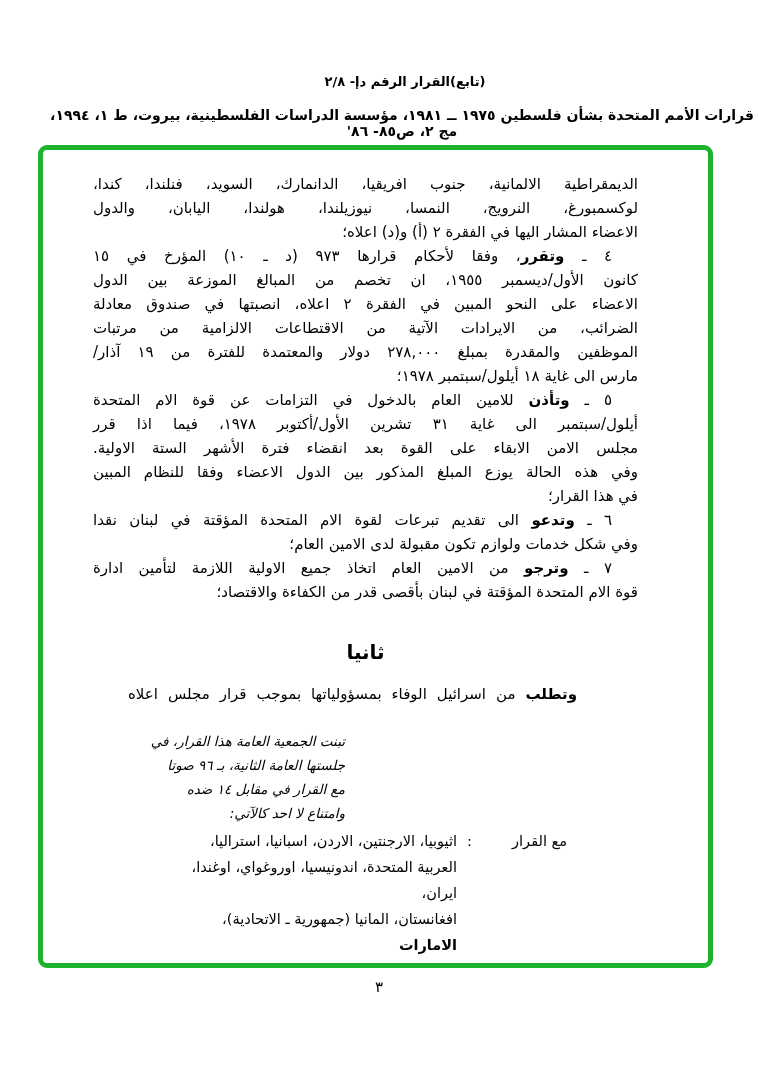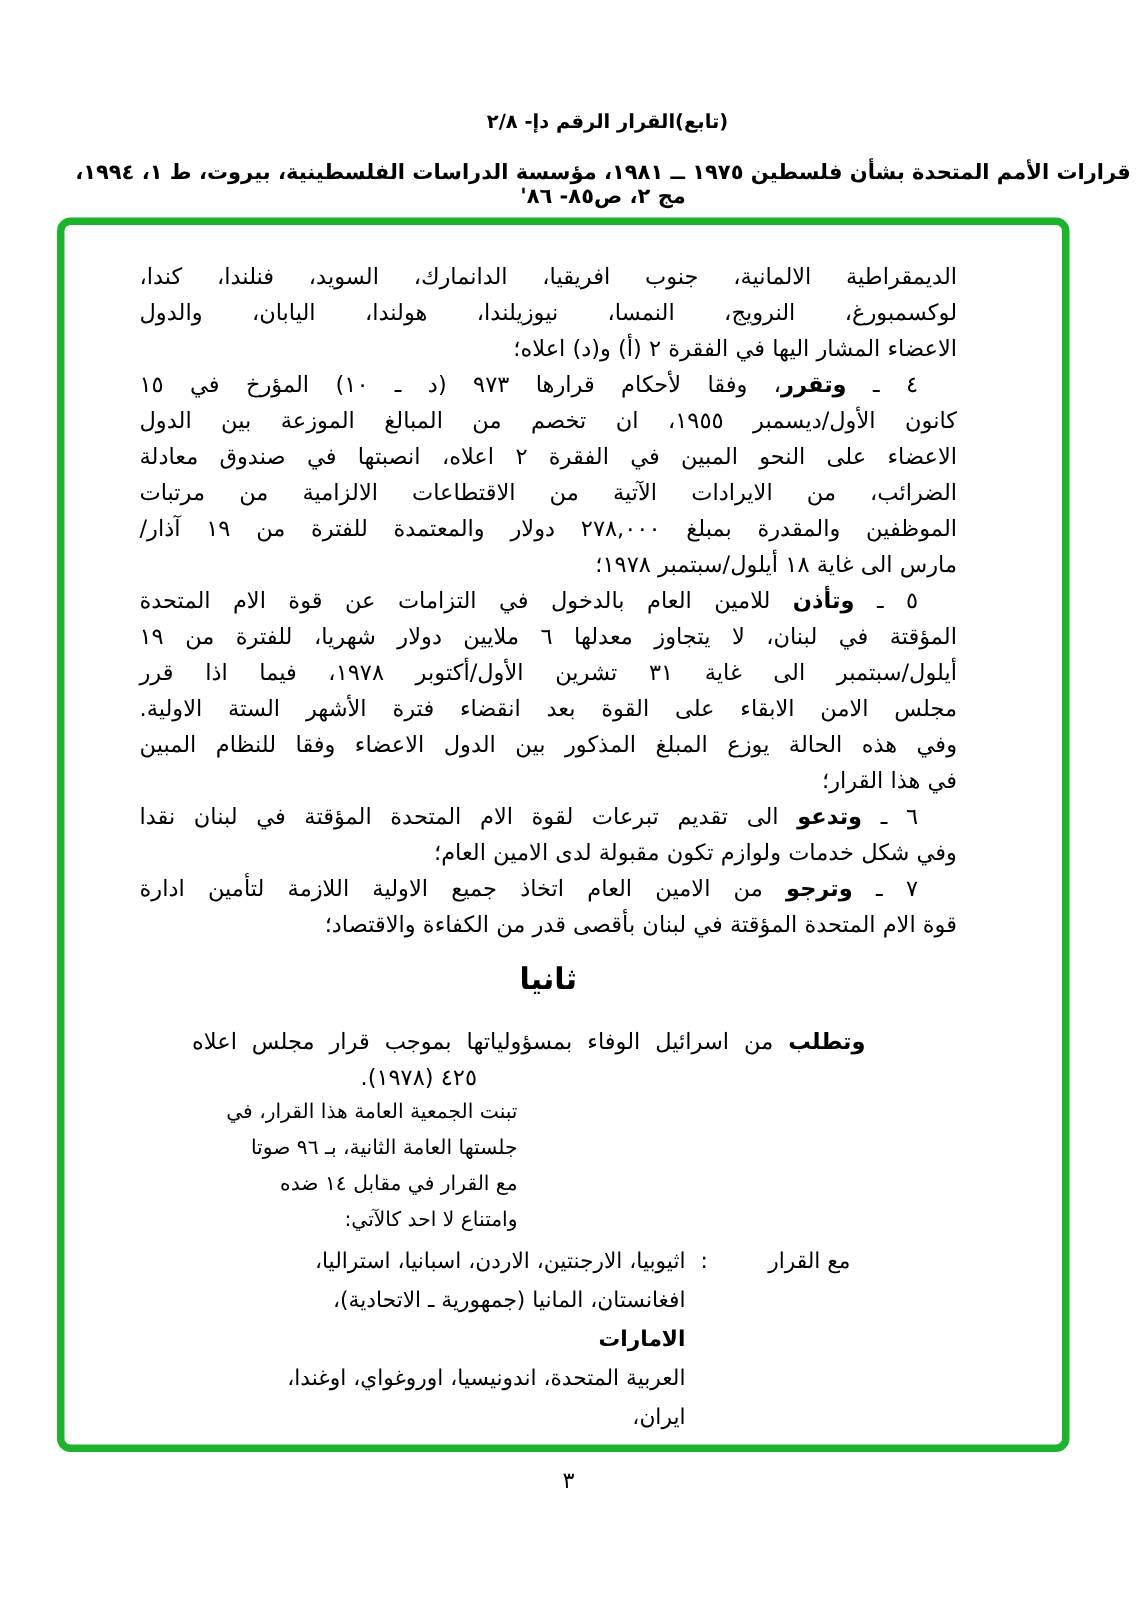--- a/index.html
+++ b/index.html
@@ -34,21 +34,21 @@
     font-weight:bold;font-size:20px;line-height:24px;
   }
   .p2{
     position:absolute;left:128px;top:682px;width:449px;
     font-size:15px;line-height:24px;
   }
   .adoption-note{
     position:absolute;left:128px;top:729px;width:217px;
     font-size:13.5px;line-height:24px;
   }
-  .adoption-note .line{text-align:right;}
+  .adoption-note .line{text-align:right;font-style:italic;}
   .vote{
     position:absolute;left:170px;top:828px;width:397px;
     font-size:14.5px;line-height:26px;display:flex;gap:10px;
   }
   .vote-label{
     width:100px;flex:0 0 100px;display:flex;justify-content:space-between;
     align-items:flex-start;
   }
   .vote-list{flex:1;}
   .vote-list .line{text-align:right;}
@@ -68,50 +68,48 @@
     <div class="line j"><span>الديمقراطية الالمانية، جنوب افريقيا، الدانمارك، السويد، فنلندا، كندا،</span></div>
     <div class="line j"><span>لوكسمبورغ، النرويج، النمسا، نيوزيلندا، هولندا، اليابان، والدول</span></div>
     <div class="line e"><span>الاعضاء المشار اليها في الفقرة ٢ (أ) و(د) اعلاه؛</span></div>
     <div class="line ji"><span>٤ ـ </span><span class="bold">وتقرر</span><span>، وفقا لأحكام قرارها ٩٧٣ (د ـ ١٠) المؤرخ في ١٥</span></div>
     <div class="line j"><span>كانون الأول/ديسمبر ١٩٥٥، ان تخصم من المبالغ الموزعة بين الدول</span></div>
     <div class="line j"><span>الاعضاء على النحو المبين في الفقرة ٢ اعلاه، انصبتها في صندوق معادلة</span></div>
     <div class="line j"><span>الضرائب، من الايرادات الآتية من الاقتطاعات الالزامية من مرتبات</span></div>
     <div class="line j"><span>الموظفين والمقدرة بمبلغ ٢٧٨,٠٠٠ دولار والمعتمدة للفترة من ١٩ آذار/</span></div>
     <div class="line e"><span>مارس الى غاية ١٨ أيلول/سبتمبر ١٩٧٨؛</span></div>
     <div class="line ji"><span>٥ ـ </span><span class="bold">وتأذن</span><span> للامين العام بالدخول في التزامات عن قوة الام المتحدة</span></div>
-    <div class="line j"><span>المؤقتة في لبنان، لا يتجاوز معدلها ٦ ملايين دولار شهريا، للفترة من ١٩</span></div>
     <div class="line j"><span>أيلول/سبتمبر الى غاية ٣١ تشرين الأول/أكتوبر ١٩٧٨، فيما اذا قرر</span></div>
     <div class="line j"><span>مجلس الامن الابقاء على القوة بعد انقضاء فترة الأشهر الستة الاولية.</span></div>
     <div class="line j"><span>وفي هذه الحالة يوزع المبلغ المذكور بين الدول الاعضاء وفقا للنظام المبين</span></div>
     <div class="line e"><span>في هذا القرار؛</span></div>
     <div class="line ji"><span>٦ ـ </span><span class="bold">وتدعو</span><span> الى تقديم تبرعات لقوة الام المتحدة المؤقتة في لبنان نقدا</span></div>
     <div class="line e"><span>وفي شكل خدمات ولوازم تكون مقبولة لدى الامين العام؛</span></div>
     <div class="line ji"><span>٧ ـ </span><span class="bold">وترجو</span><span> من الامين العام اتخاذ جميع الاولية اللازمة لتأمين ادارة</span></div>
     <div class="line e"><span>قوة الام المتحدة المؤقتة في لبنان بأقصى قدر من الكفاءة والاقتصاد؛</span></div>
   </div>
 
 <div class="section-heading">ثانيا</div>
 
 <div class="p2">
     <div class="line j"><span class="bold">وتطلب</span><span> من اسرائيل الوفاء بمسؤولياتها بموجب قرار مجلس اعلاه</span></div>
-    <div class="line num"><span>٤٢٥ (١٩٧٨).</span></div>
   </div>
 
 <div class="adoption-note">
     <div class="line e"><span>تبنت الجمعية العامة هذا القرار، في</span></div>
     <div class="line e"><span>جلستها العامة الثانية، بـ ٩٦ صوتا</span></div>
     <div class="line e"><span>مع القرار في مقابل ١٤ ضده</span></div>
     <div class="line e"><span>وامتناع لا احد كالآتي:</span></div>
   </div>
 
 <div class="vote">
   <div class="vote-label">
     <span>مع القرار</span>
     <span>:</span>
   </div>
   <div class="vote-list">
       <div class="line e"><span>اثيوبيا، الارجنتين، الاردن، اسبانيا، استراليا،</span></div>
+      <div class="line e"><span>العربية المتحدة، اندونيسيا، اوروغواي، اوغندا، ايران،</span></div>
       <div class="line e"><span>افغانستان، المانيا (جمهورية ـ الاتحادية)، </span><span class="bold">الامارات</span></div>
-      <div class="line e"><span>العربية المتحدة، اندونيسيا، اوروغواي، اوغندا، ايران،</span></div>
     </div>
 </div>
 
 <div class="page-number">٣</div>
 
 </body></html>

